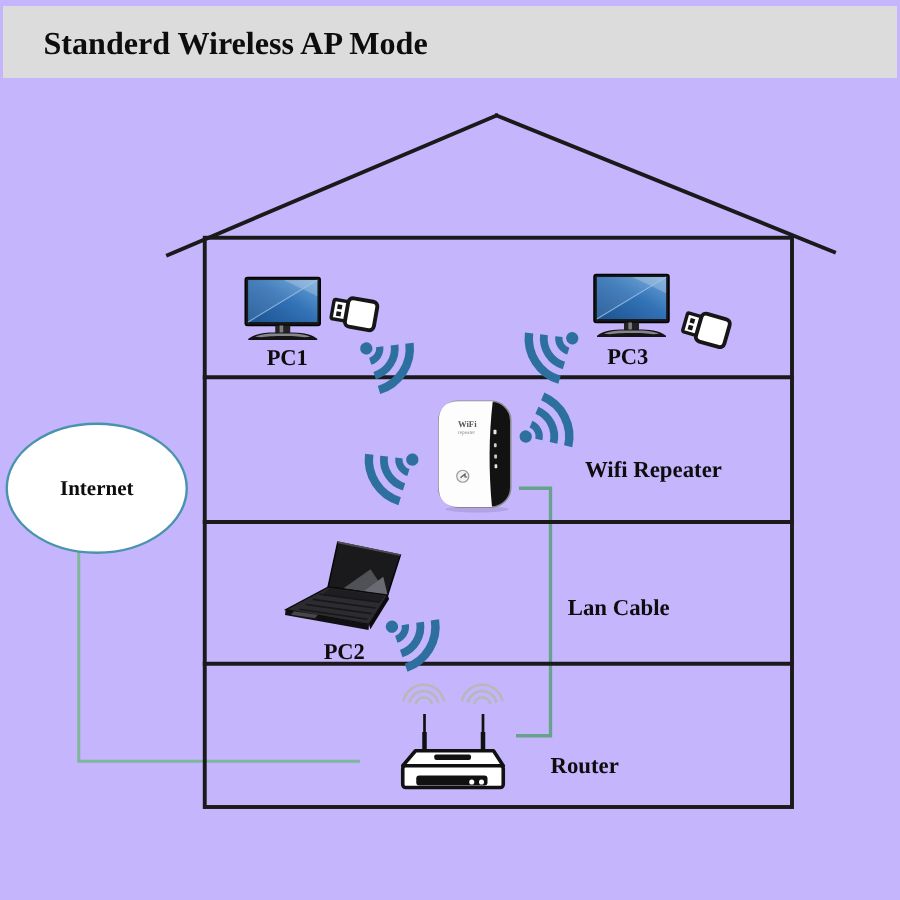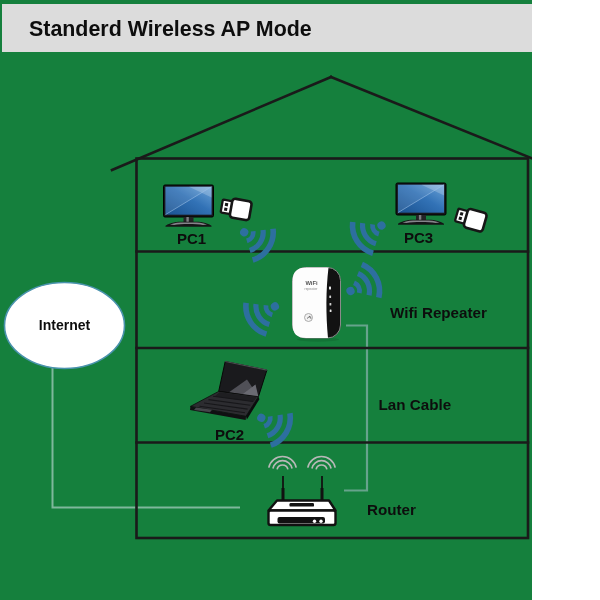--- a/index.html
+++ b/index.html
@@ -1,17 +1,17 @@
 <!DOCTYPE html>
 <html><head>
 <meta charset="utf-8">
 <style>
 html,body{margin:0;padding:0;background:#fff;}
-#stage{position:relative;width:532px;height:600px;background:#15803d;overflow:hidden;
-font-family:Liberation Sans, sans-serif;}
+#stage{position:relative;width:600px;height:600px;background:#c4b5fd;overflow:hidden;
+font-family:Liberation Serif, serif;}
 </style>
 </head>
 <body>
 <div id="stage">
 <svg width="600" height="600" viewBox="0 0 600 600" xmlns="http://www.w3.org/2000/svg">
 <defs>
 <linearGradient id="scr" x1="0" y1="1" x2="1" y2="0">
   <stop offset="0" stop-color="#1a5290"></stop>
   <stop offset="0.55" stop-color="#3272b6"></stop>
   <stop offset="1" stop-color="#6ba3d8"></stop>

